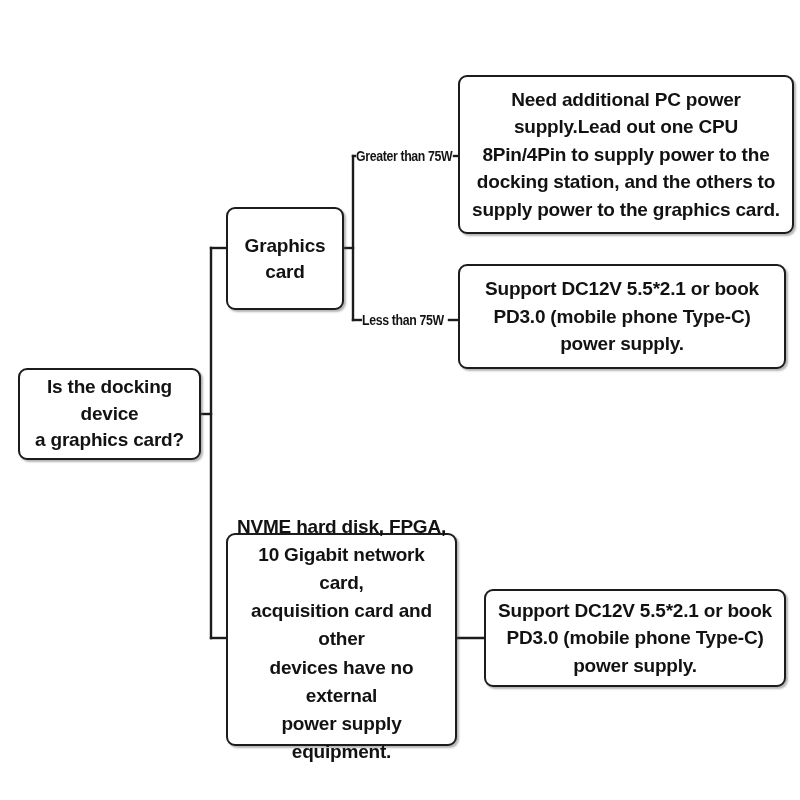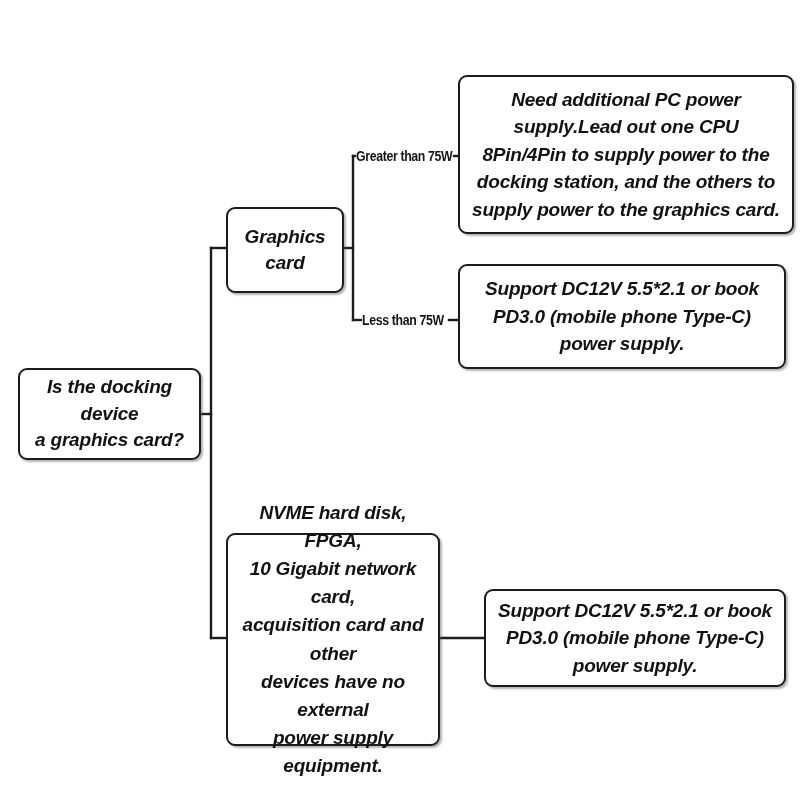--- a/index.html
+++ b/index.html
@@ -29,21 +29,20 @@
     background: #ffffff;
     border: 2px solid #1c1c1c;
     border-radius: 9px;
     display: flex;
     align-items: center;
     justify-content: center;
     text-align: center;
     color: #121212;
     box-shadow: 2px 2px 2px rgba(90,90,90,0.45);
     z-index: 2;
-    font-style: italic;
   }
   .node-text {
     display: block;
     white-space: pre-line;
     font-weight: 600;
     letter-spacing: -0.2px;
   }
 
   
   #node-root {
@@ -55,21 +54,21 @@
   #node-root .node-text {
     font-size: 19px;
     line-height: 1.42;
   }
 
   
   #node-graphics {
     left: 226px;
     top: 207px;
     width: 118px;
-    height: 86px;
+    height: 103px;
   }
   #node-graphics .node-text {
     font-size: 19px;
     line-height: 1.35;
   }
 
   
   #node-gt75 {
     left: 458px;
     top: 75px;
@@ -92,21 +91,21 @@
   }
   #node-lt75 .node-text {
     font-size: 19px;
     line-height: 1.45;
   }
 
   
   #node-other {
     left: 226px;
     top: 533px;
-    width: 214px;
+    width: 231px;
     height: 213px;
     padding: 0 6px;
   }
   #node-other .node-text {
     font-size: 19px;
     line-height: 1.48;
   }
 
   
   #node-other-note {

